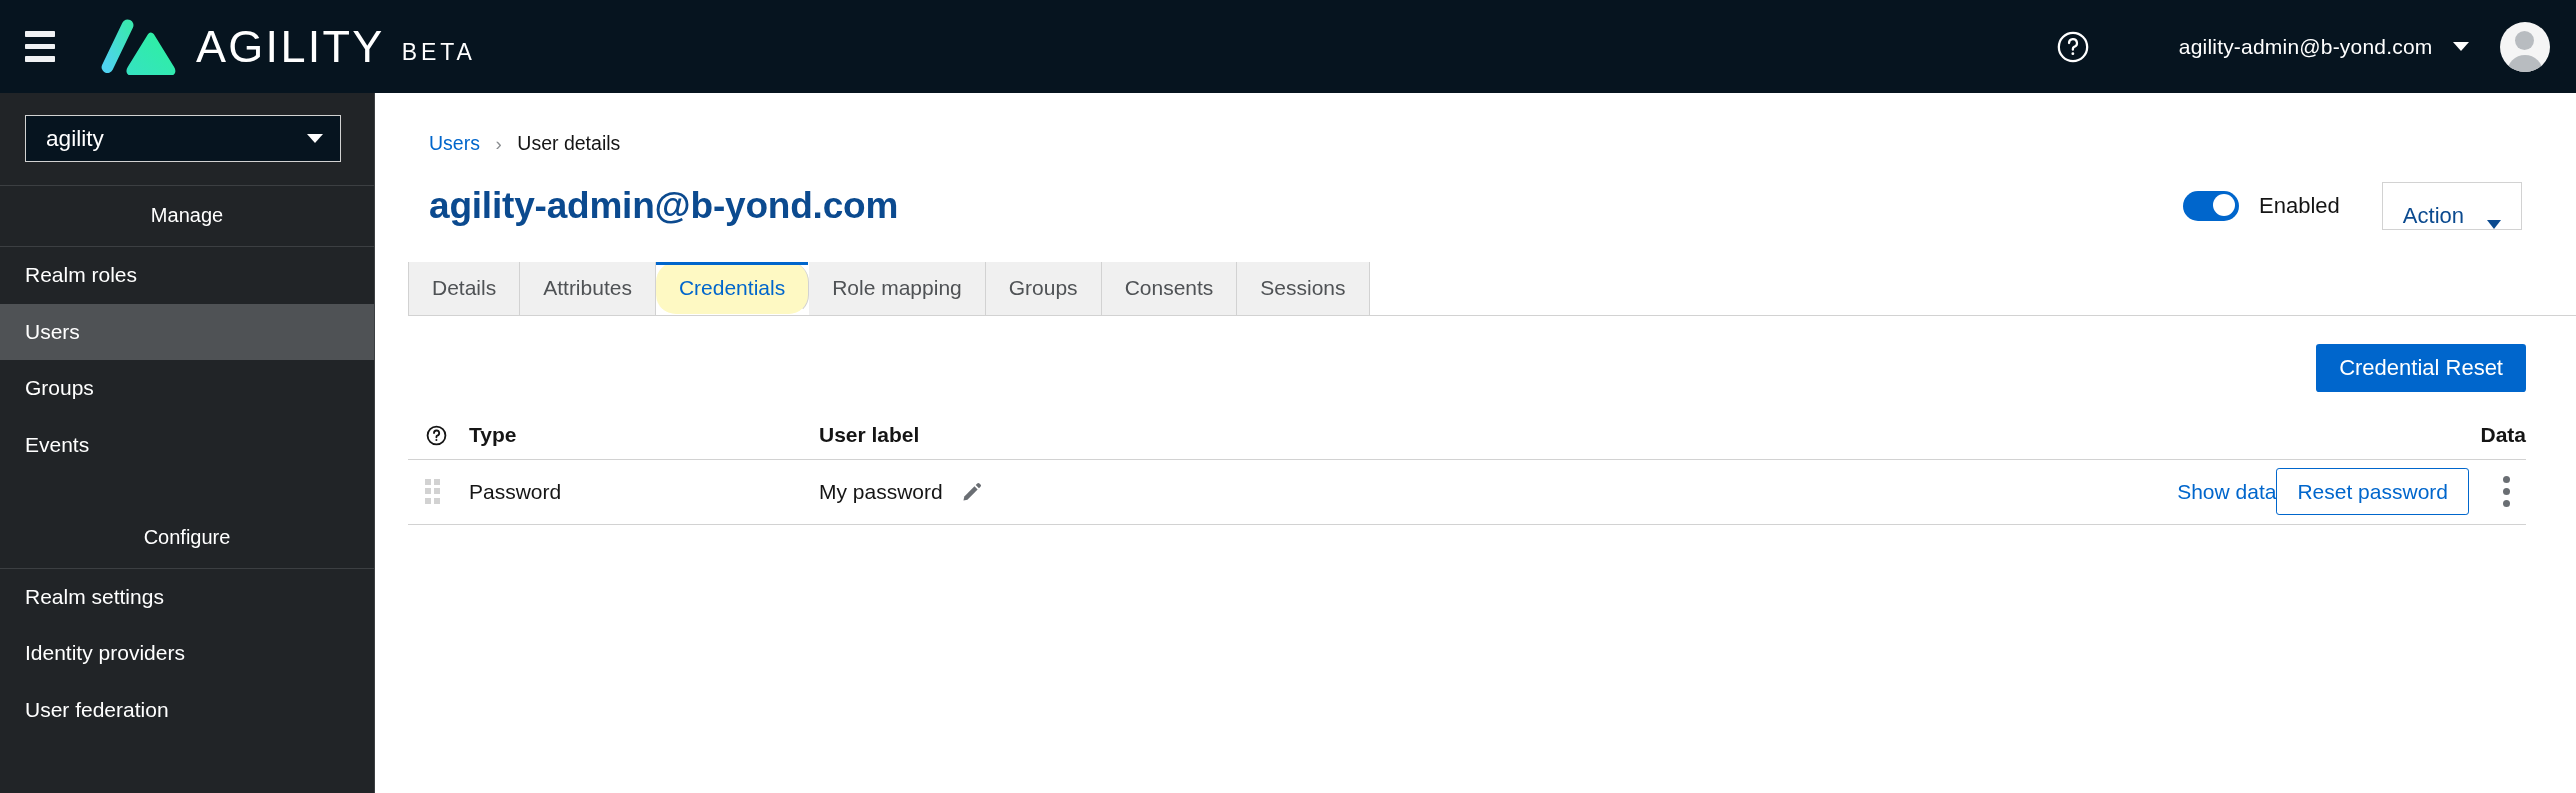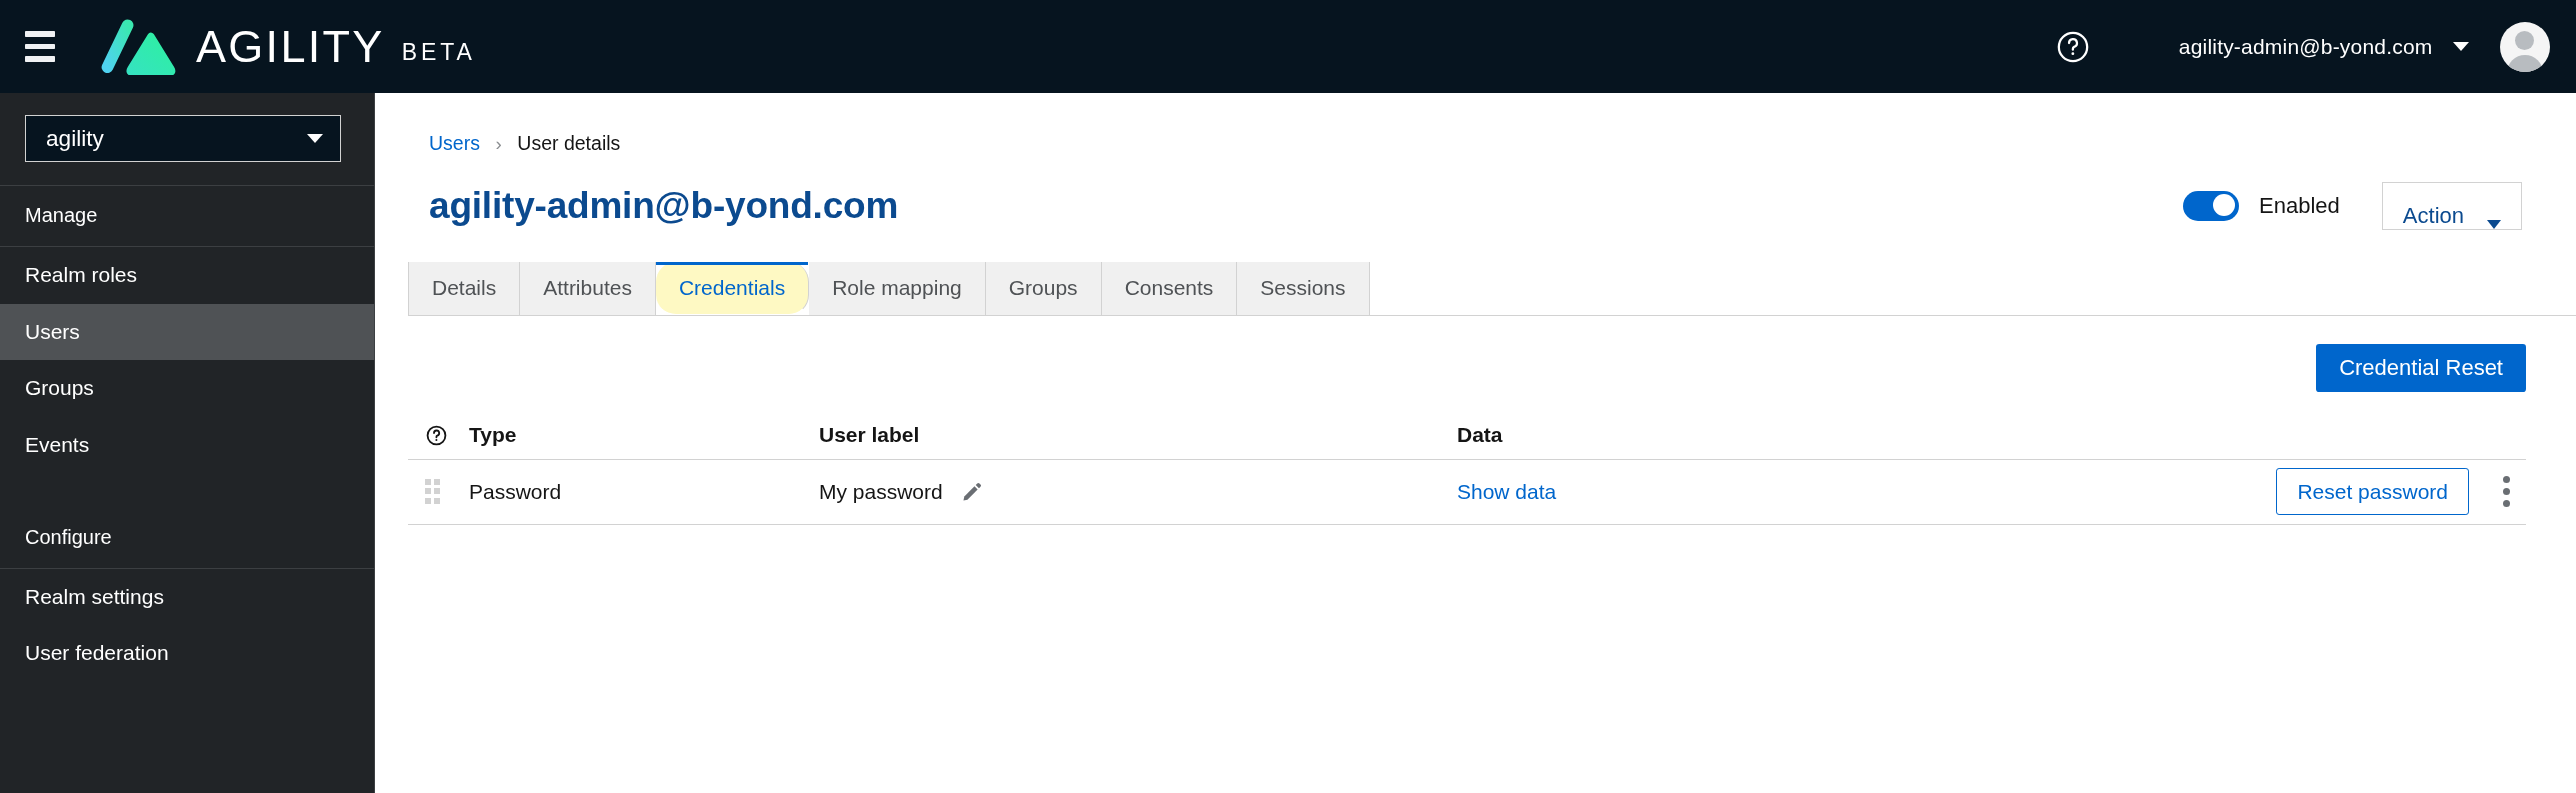--- a/index.html
+++ b/index.html
@@ -84,20 +84,21 @@
   .realm-select .tri {
     width: 0; height: 0;
     border-left: 8.6px solid transparent;
     border-right: 8.6px solid transparent;
     border-top: 9.3px solid #ffffff;
   }
   .nav-sep { height: 0.8px; background: #3c3f42; width: 100%; }
   .nav-header {
     color: #ffffff; font-size: 20px; font-weight: 400;
     padding: 18.7px 25px 18.7px 25px;
+    text-align: center;
   }
   .nav-item {
     color: #ffffff; font-size: 21px; font-weight: 400;
     padding: 16.3px 25px 16.3px 25px; cursor: pointer;
     white-space: nowrap;
   }
   .nav-item.active { background: #4f5255; }
   .nav-gap { height: 34px; }
 
   
@@ -189,21 +190,21 @@
   .cred-table { width: 100%; padding: 0 50px 0 33px; margin-top: 20px; }
   .tr {
     display: flex; align-items: center;
     border-bottom: 0.8px solid #d2d2d2;
   }
   .tr.head { height: 48px; }
   .tr.row { height: 65px; }
   .c-handle { width: 61px; display: flex; align-items: center; padding-left: 17px; }
   .c-type { width: 350px; }
   .c-label { width: 638px; display: flex; align-items: center; }
-  .c-data { flex: 1; }
+  .c-data { flex: 1; text-align: right; }
   .c-actions { display: flex; align-items: center; gap: 0; }
 
   .th { font-size: 21px; color: #151515; font-weight: 700; }
   .td { font-size: 21px; color: #151515; font-weight: 400; }
   .link { color: #0066cc; font-size: 21px; cursor: pointer; }
 
   .grip {
     width: 17px; height: 25px; display: grid;
     grid-template-columns: 6.2px 6.2px; grid-template-rows: 6.2px 6.2px 6.2px;
     gap: 3.1px; cursor: grab;
@@ -282,20 +283,21 @@
   <div class="nav-sep"></div>
   <div class="nav-item">Realm roles</div>
   <div class="nav-item active">Users</div>
   <div class="nav-item">Groups</div>
   <div class="nav-item">Events</div>
 
   <div class="nav-gap"></div>
   <div class="nav-header">Configure</div>
   <div class="nav-sep"></div>
   <div class="nav-item">Realm settings</div>
+  <div class="nav-item">Identity providers</div>
   <div class="nav-item">User federation</div>
 </div>
 
 <div class="main">
 
   <div class="breadcrumb">
     <span class="bc-link">Users</span>
     <span class="bc-sep">›</span>
     <span class="bc-current">User details</span>
   </div>

